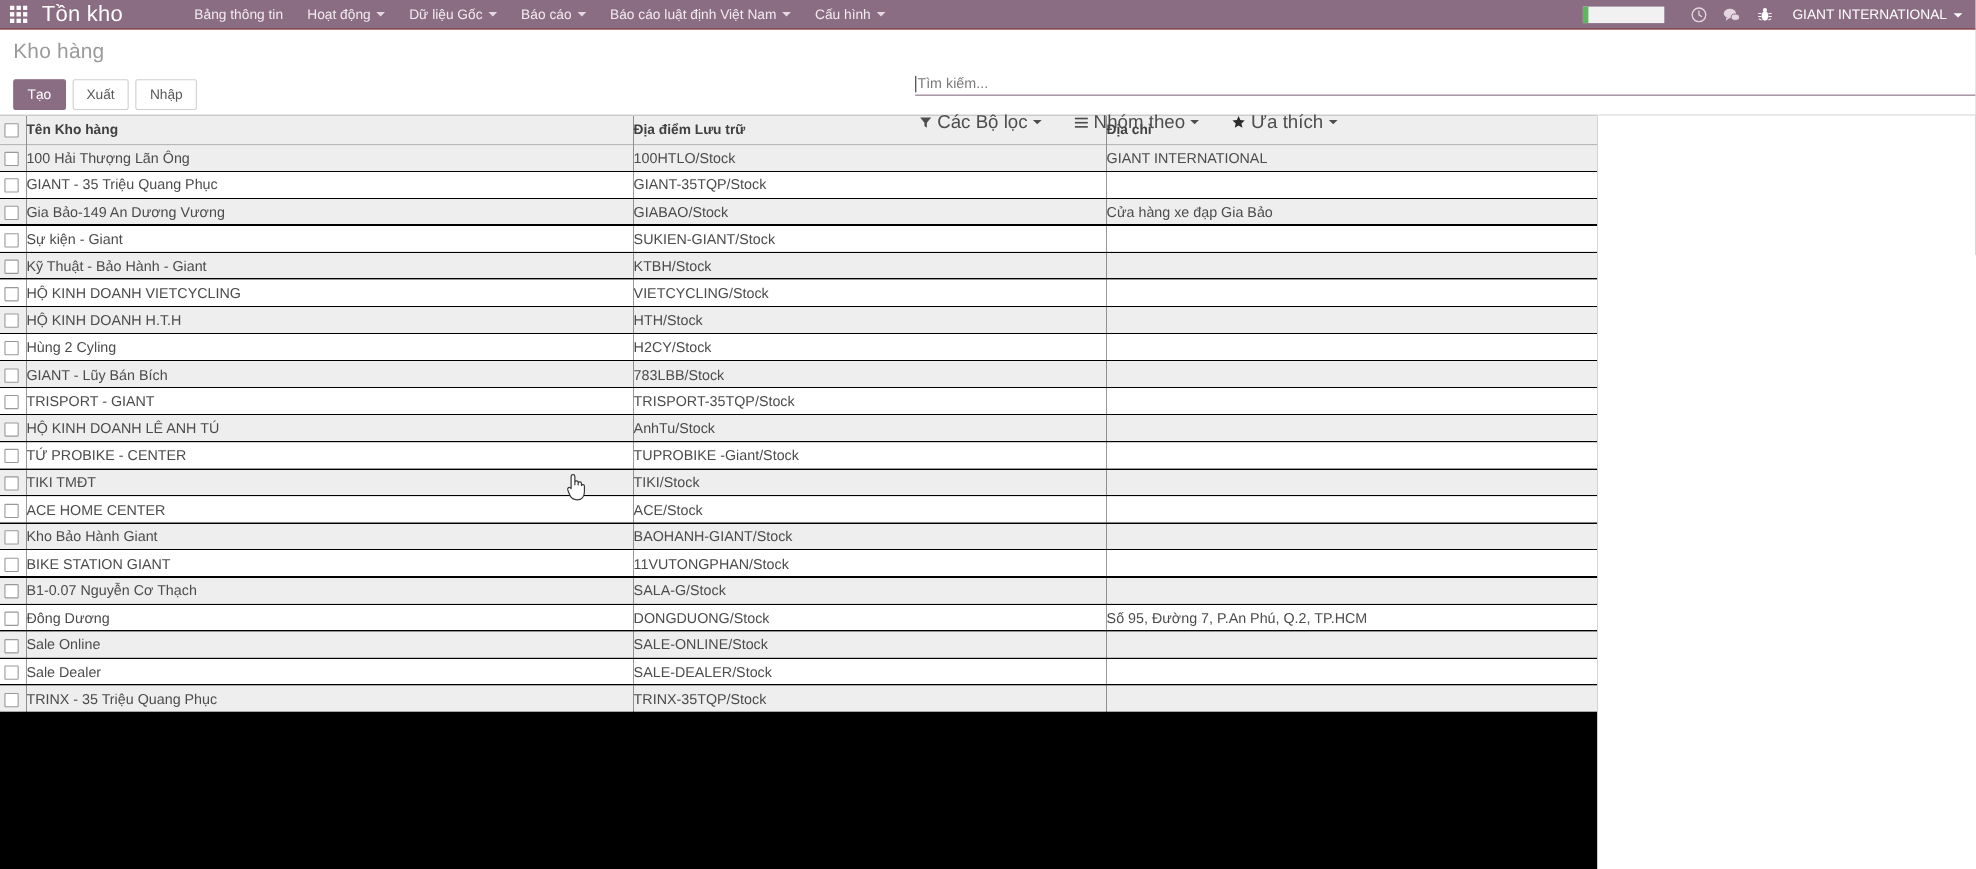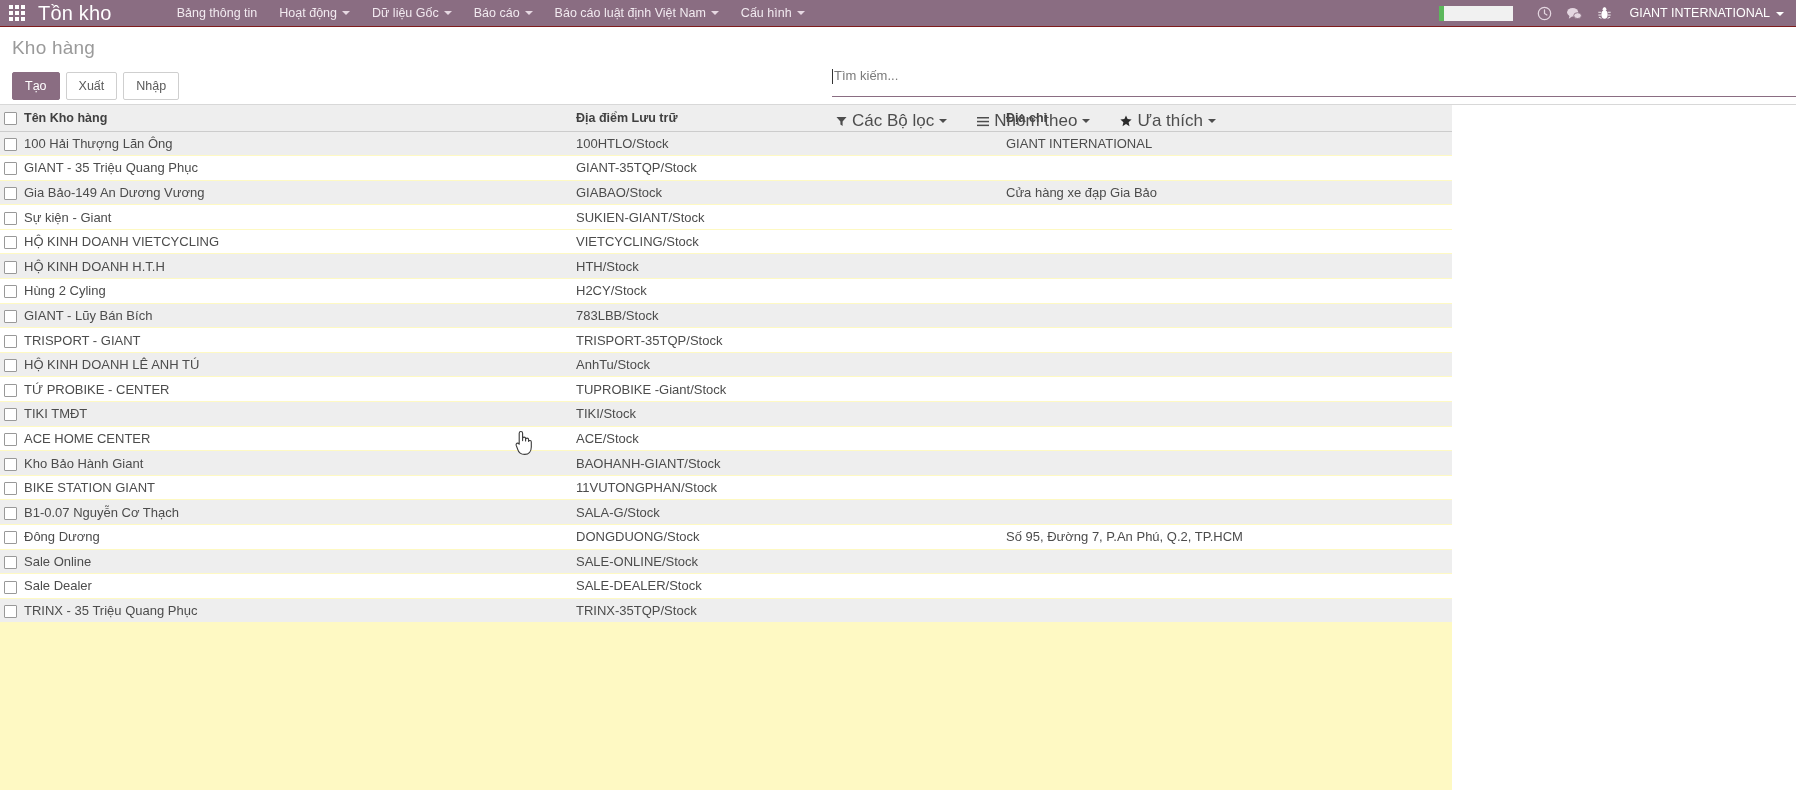--- a/index.html
+++ b/index.html
@@ -138,21 +138,21 @@
   }
 
   
   .searchview {
     position: absolute;
     left: 832px; top: 40px;
     right: 0;
   }
   .search-input-wrap {
     border-bottom: 1px solid #8a6d82;
-    padding-bottom: 12px;
+    padding-bottom: 2px;
     display: flex;
     align-items: flex-end;
   }
   .search-caret {
     display: inline-block;
     width: 1px; height: 15px;
     background: #333;
     margin-right: 1px;
   }
   .search-input {
@@ -183,21 +183,21 @@
     cursor: pointer;
     white-space: nowrap;
     margin-right: 12px;
   }
 
   
   .table-wrap {
     width: 1452px;
     height: 685px;
     overflow: hidden;
-    background: #fef9c3;
+    background: #000000;
   }
   table.list {
     width: 1796px;
     border-collapse: collapse;
     table-layout: fixed;
   }
   table.list th, table.list td {
     text-align: left;
     font-size: 13px;
     font-weight: 400;
@@ -421,20 +421,26 @@
           <td>Gia Bảo-149 An Dương Vương</td>
           <td>GIABAO/Stock</td>
           <td>Cửa hàng xe đạp Gia Bảo</td>
         </tr>
         <tr>
           <td><input type="checkbox" class="cb" style=""></td>
           <td>Sự kiện - Giant</td>
           <td>SUKIEN-GIANT/Stock</td>
           <td></td>
         </tr>
+        <tr class="alt">
+          <td><input type="checkbox" class="cb" style=""></td>
+          <td>Kỹ Thuật - Bảo Hành - Giant</td>
+          <td>KTBH/Stock</td>
+          <td></td>
+        </tr>
         <tr>
           <td><input type="checkbox" class="cb" style=""></td>
           <td>HỘ KINH DOANH VIETCYCLING</td>
           <td>VIETCYCLING/Stock</td>
           <td></td>
         </tr>
         <tr class="alt">
           <td><input type="checkbox" class="cb" style=""></td>
           <td>HỘ KINH DOANH H.T.H</td>
           <td>HTH/Stock</td>

